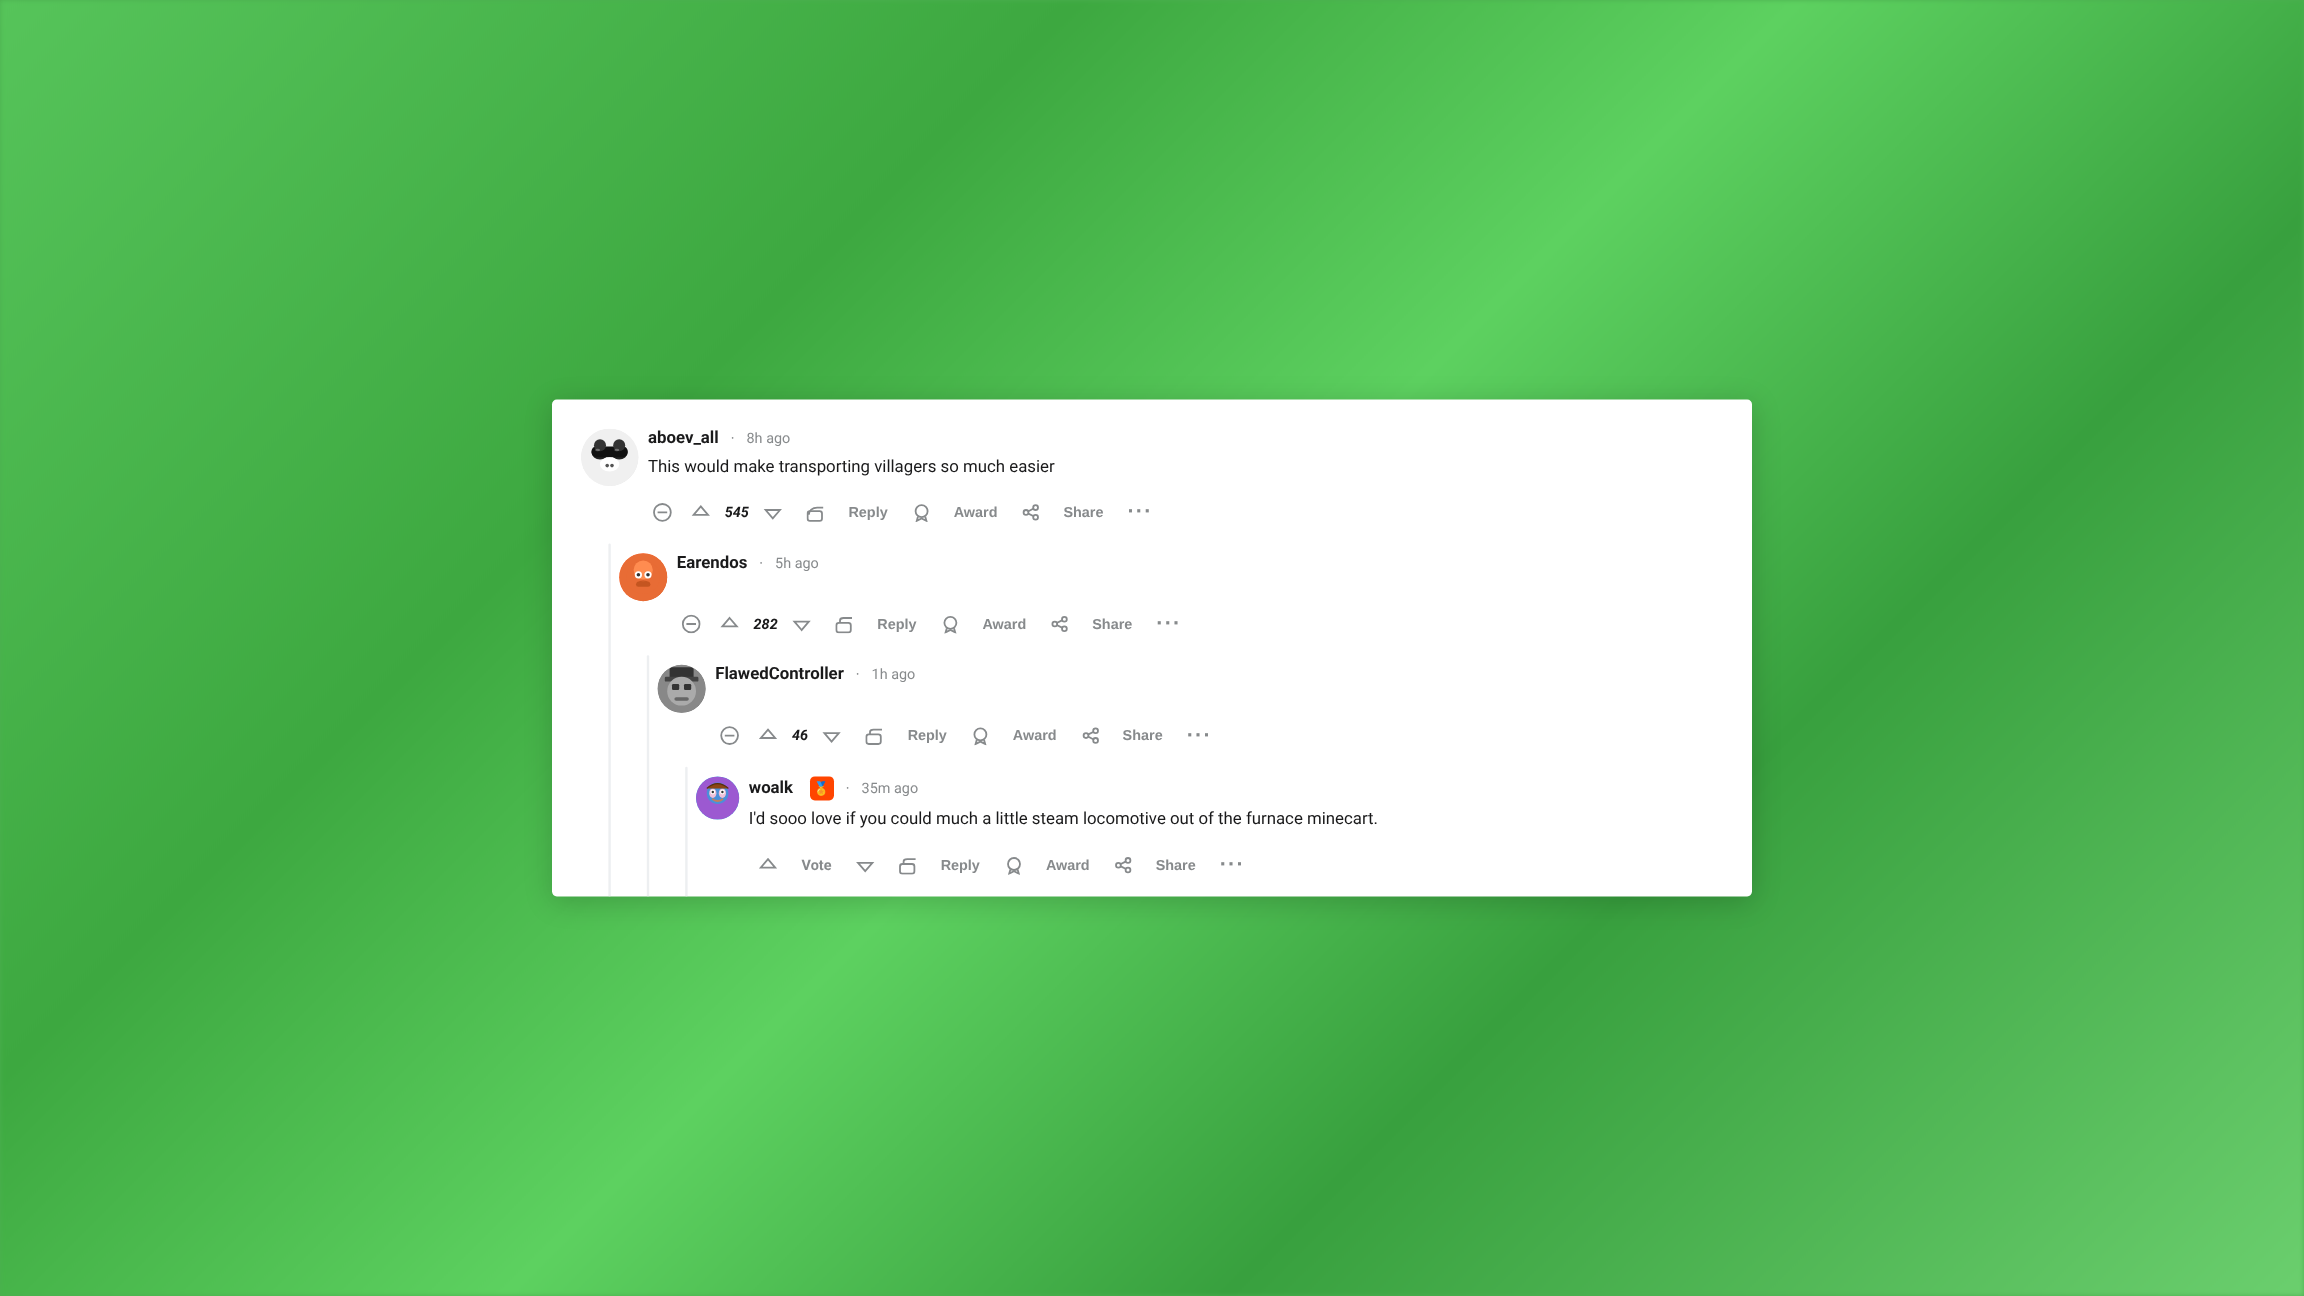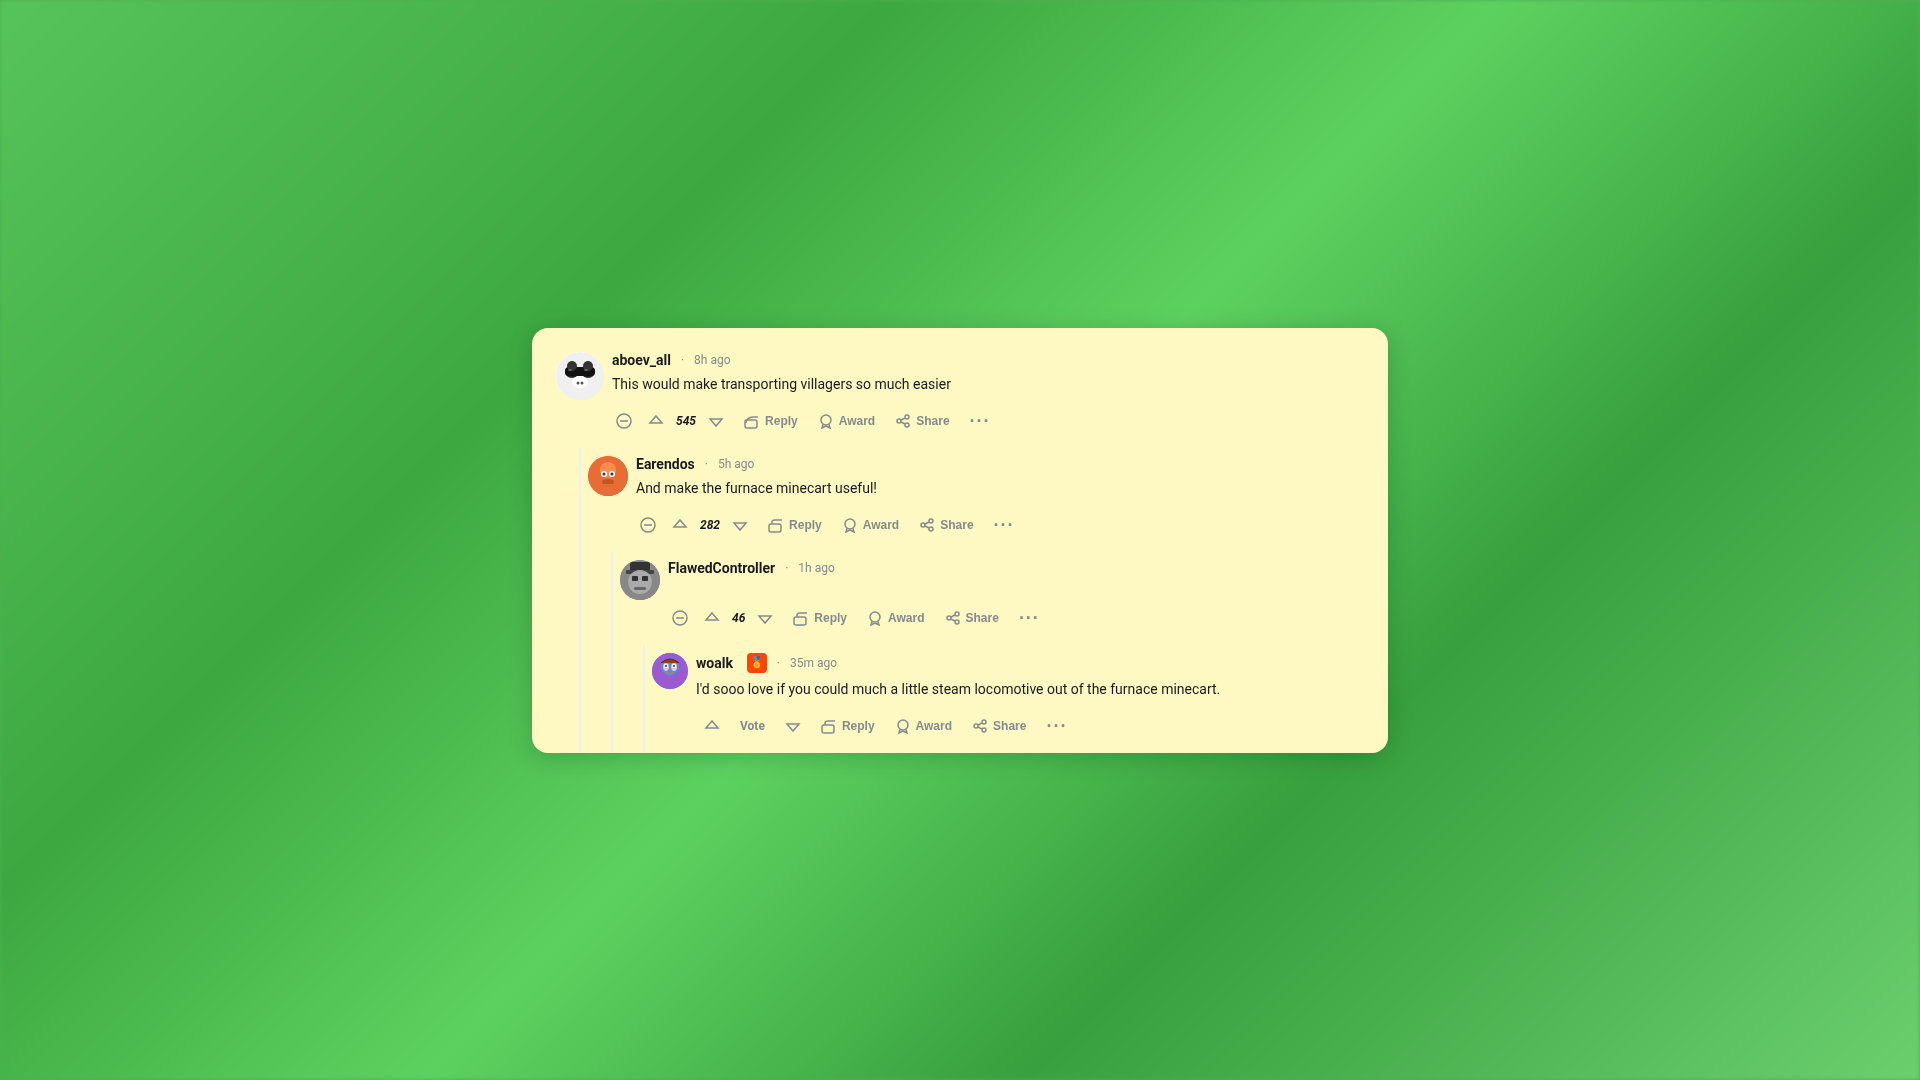--- a/index.html
+++ b/index.html
@@ -18,23 +18,23 @@
     .bg-blur {
       position: absolute;
       inset: 0;
       background: linear-gradient(135deg, #56c45a 0%, #3da840 30%, #5dd160 50%, #38a03e 70%, #6bcf6e 100%);
       filter: blur(2px);
     }
 
     .card {
       position: relative;
       z-index: 1;
-      background: #fef9c3;
-      border-radius: 16px;
-      width: 856px;
+      background: #ffffff;
+      border-radius: 4px;
+      width: 1000px;
       max-height: 820px;
       overflow: hidden;
       padding: 24px 32px 0 24px;
       box-shadow: 0 4px 24px rgba(0,0,0,0.18);
     }
 
     
     .avatar {
       border-radius: 50%;
       overflow: hidden;
@@ -84,21 +84,21 @@
       margin-bottom: 12px;
       flex-wrap: nowrap;
     }
 
     .icon-btn {
       background: none;
       border: none;
       cursor: pointer;
       display: flex;
       align-items: center;
-      gap: 5px;
+      gap: 19px;
       padding: 6px 8px;
       border-radius: 2px;
       font-size: 12px;
       font-weight: 700;
       color: #878a8c;
       white-space: nowrap;
     }
 
     .vote-count {
       font-size: 12px;
@@ -289,21 +289,20 @@
             <rect x="14" y="24" width="12" height="4" rx="2" fill="#c45520"></rect>
             <path d="M15 24.5 Q20 22 25 24.5" stroke="#c45520" stroke-width="1" fill="none"></path>
           </svg>
         </div>
         <div style="flex:1">
           <div class="comment-header">
             <span class="username">Earendos</span>
             <span class="timestamp">·</span>
             <span class="timestamp">5h ago</span>
           </div>
-          <div class="comment-body">And make the furnace minecart useful!</div>
         </div>
       </div>
 
       <div class="action-bar" style="margin-left: 48px;">
         <button class="collapse-btn">
           <svg width="16" height="16" viewBox="0 0 16 16" fill="none">
             <circle cx="8" cy="8" r="7" stroke="#878a8c" stroke-width="1.5"></circle>
             <line x1="4" y1="8" x2="12" y2="8" stroke="#878a8c" stroke-width="1.5"></line>
           </svg>
         </button>

